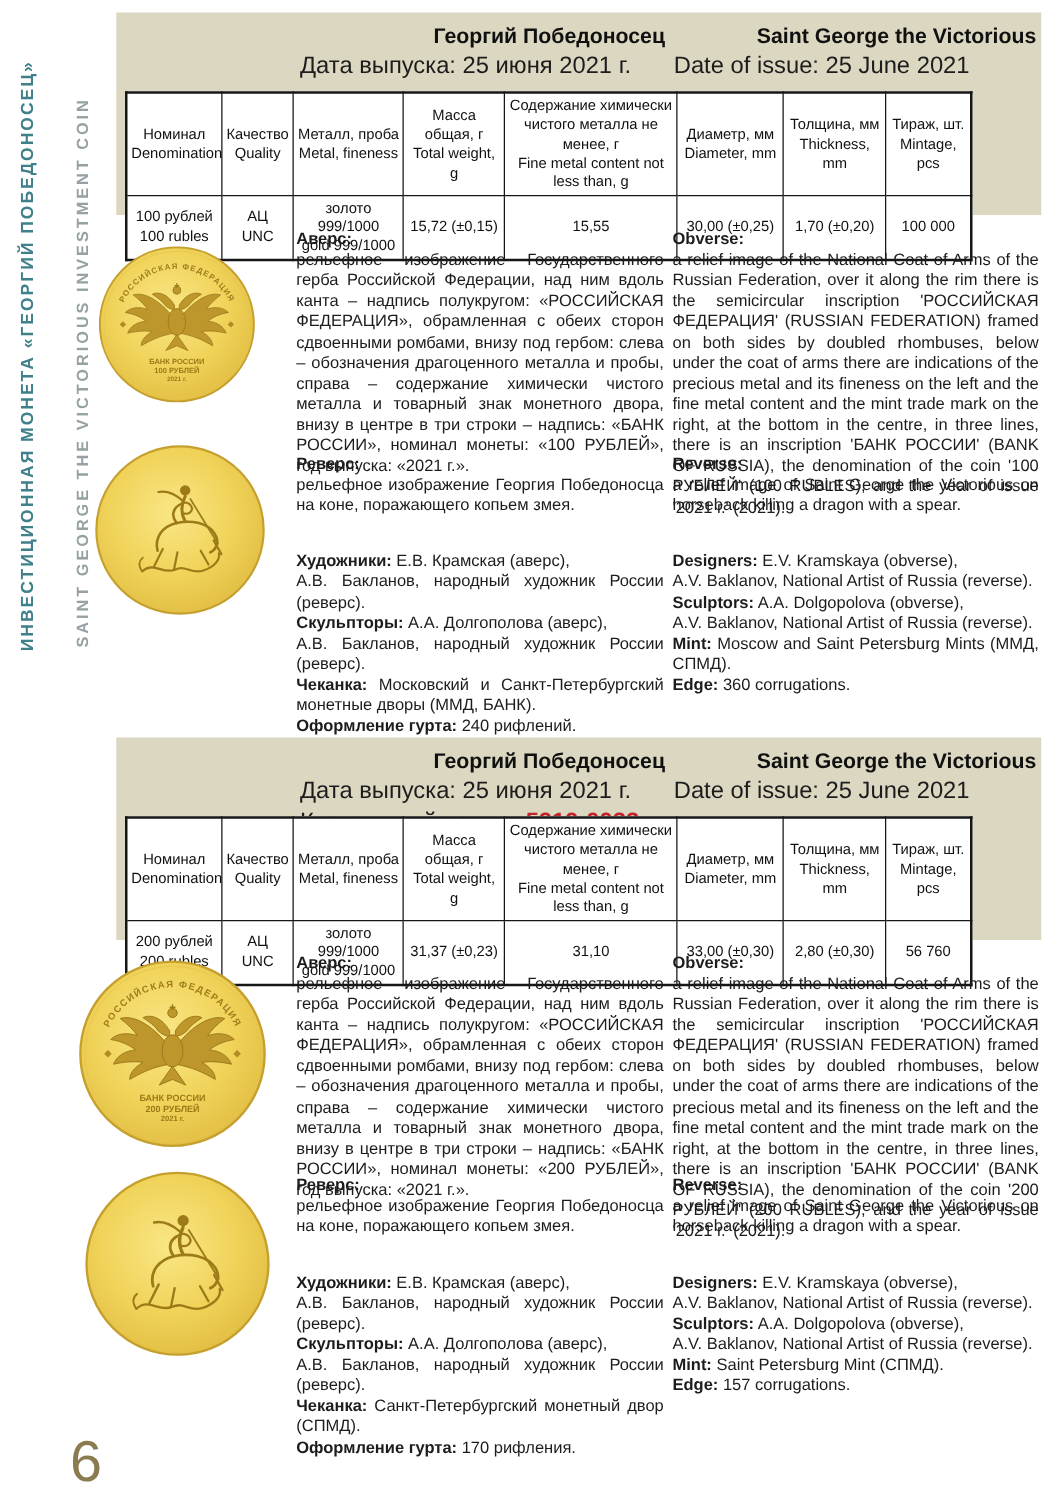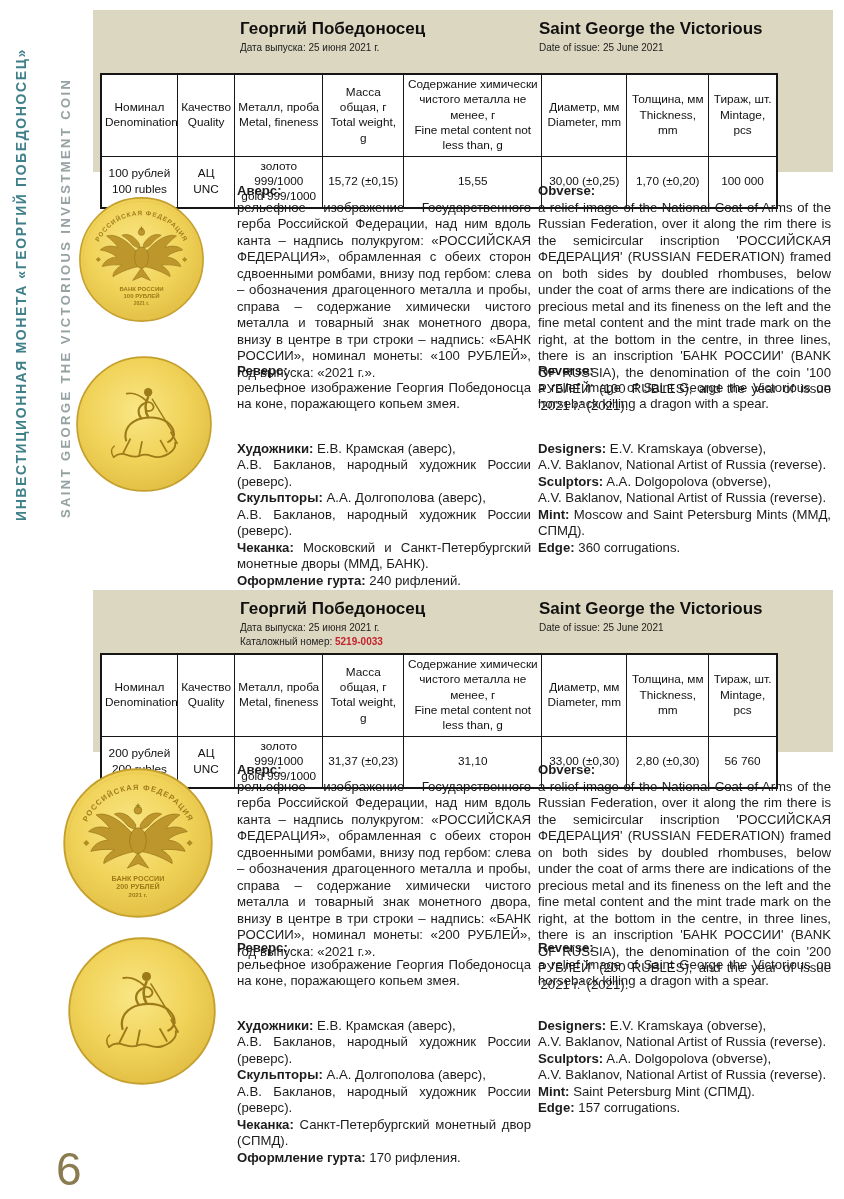--- a/index.html
+++ b/index.html
@@ -8,22 +8,22 @@
   
   .vtxt{position:absolute;transform-origin:0 0;transform:rotate(-90deg);white-space:nowrap;
         text-transform:uppercase;font-weight:bold;}
   .vtxt.vru{left:13px;top:521px;font-size:14px;letter-spacing:1.6px;color:#40808a;}
   .vtxt.ven{left:58px;top:518px;font-size:13px;letter-spacing:2.4px;color:#95a1a2;font-weight:600;}
   
   .band{position:absolute;left:93px;width:740px;height:162px;background:#dcd7c0;}
   .b1{top:10px}.b2{top:590px}
   .t-ru{position:absolute;left:147px;top:9px;width:292px;}
   .t-en{position:absolute;left:446px;top:9px;width:290px;}
-  .sec-title{font-size:17px;font-weight:bold;color:#101010;}
-  .meta{font-size:10px;margin-top:3px;color:#1c1c1c;}
+  .sec-title{font-size:17px;font-weight:bold;color:#101010;text-align:right;}
+  .meta{font-size:19px;margin-top:3px;color:#1c1c1c;}
   .cat{color:#c4232e;font-weight:bold;}
   
   .spec-table{position:absolute;left:7px;top:63px;width:678px;border-collapse:collapse;
               background:#fff;border:2px solid #161616;table-layout:fixed;}
   .spec-table th,.spec-table td{border:1.5px solid #161616;font-weight:normal;text-align:center;
               vertical-align:middle;font-size:11.8px;line-height:1.3;padding:2px 3px;color:#111;}
   .spec-table th{height:57px;}
   .spec-table td{height:37px;}
   
   .tcol{position:absolute;font-size:13.2px;line-height:16.5px;}

